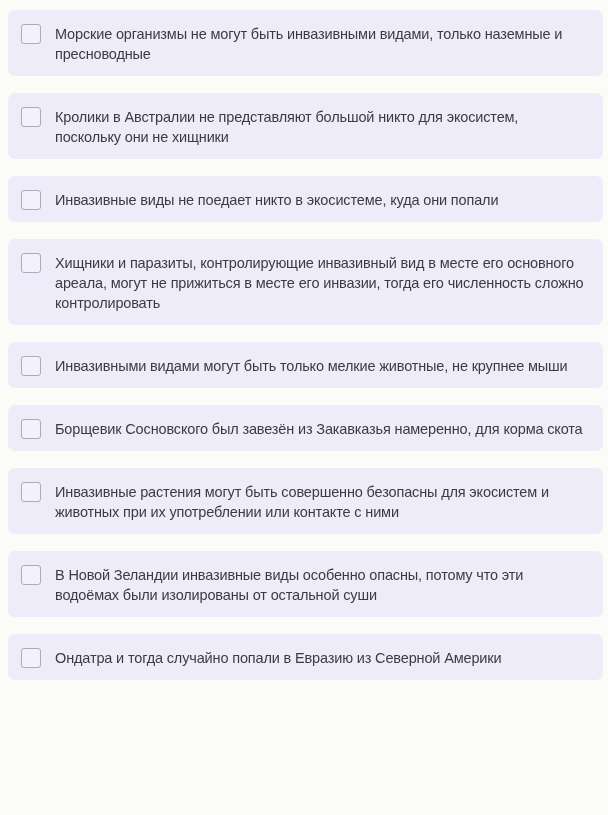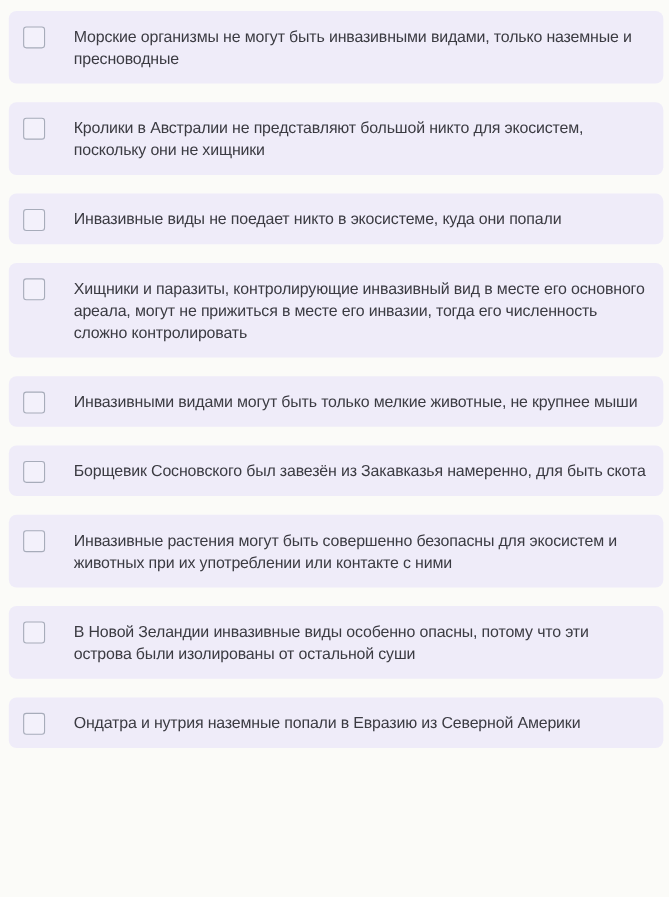--- a/index.html
+++ b/index.html
@@ -17,21 +17,20 @@
     .option {
       box-sizing: border-box;
       width: 595px;
       background: #efecf9;
       border-radius: 7px;
       display: flex;
       align-items: flex-start;
       padding: 14px 16px 12px 13px;
       margin-bottom: 17px;
       cursor: pointer;
-      gap: 12px;
     }
     .checkbox {
       flex: 0 0 auto;
       width: 18px;
       height: 18px;
       border: 1px solid #a7acba;
       border-radius: 3px;
       background: #f3f1fb;
       margin-top: 0px;
       margin-right: 14px;
@@ -64,27 +63,27 @@
   <div class="option">
     <div class="checkbox"></div>
     <div class="label">Хищники и паразиты, контролирующие инвазивный вид в месте его основного ареала, могут не прижиться в месте его инвазии, тогда его численность сложно контролировать</div>
   </div>
   <div class="option">
     <div class="checkbox"></div>
     <div class="label">Инвазивными видами могут быть только мелкие животные, не крупнее мыши</div>
   </div>
   <div class="option">
     <div class="checkbox"></div>
-    <div class="label">Борщевик Сосновского был завезён из Закавказья намеренно, для быть скота</div>
+    <div class="label">Борщевик Сосновского был завезён из Закавказья намеренно, для корма скота</div>
   </div>
   <div class="option">
     <div class="checkbox"></div>
     <div class="label">Инвазивные растения могут быть совершенно безопасны для экосистем и животных при их употреблении или контакте с ними</div>
   </div>
   <div class="option">
     <div class="checkbox"></div>
-    <div class="label">В Новой Зеландии инвазивные виды особенно опасны, потому что эти острова были изолированы от остальной суши</div>
+    <div class="label">В Новой Зеландии инвазивные виды особенно опасны, потому что эти водоёмах были изолированы от остальной суши</div>
   </div>
   <div class="option">
     <div class="checkbox"></div>
-    <div class="label">Ондатра и нутрия наземные попали в Евразию из Северной Америки</div>
+    <div class="label">Ондатра и тогда случайно попали в Евразию из Северной Америки</div>
   </div>
 </div>
 
 </body></html>

